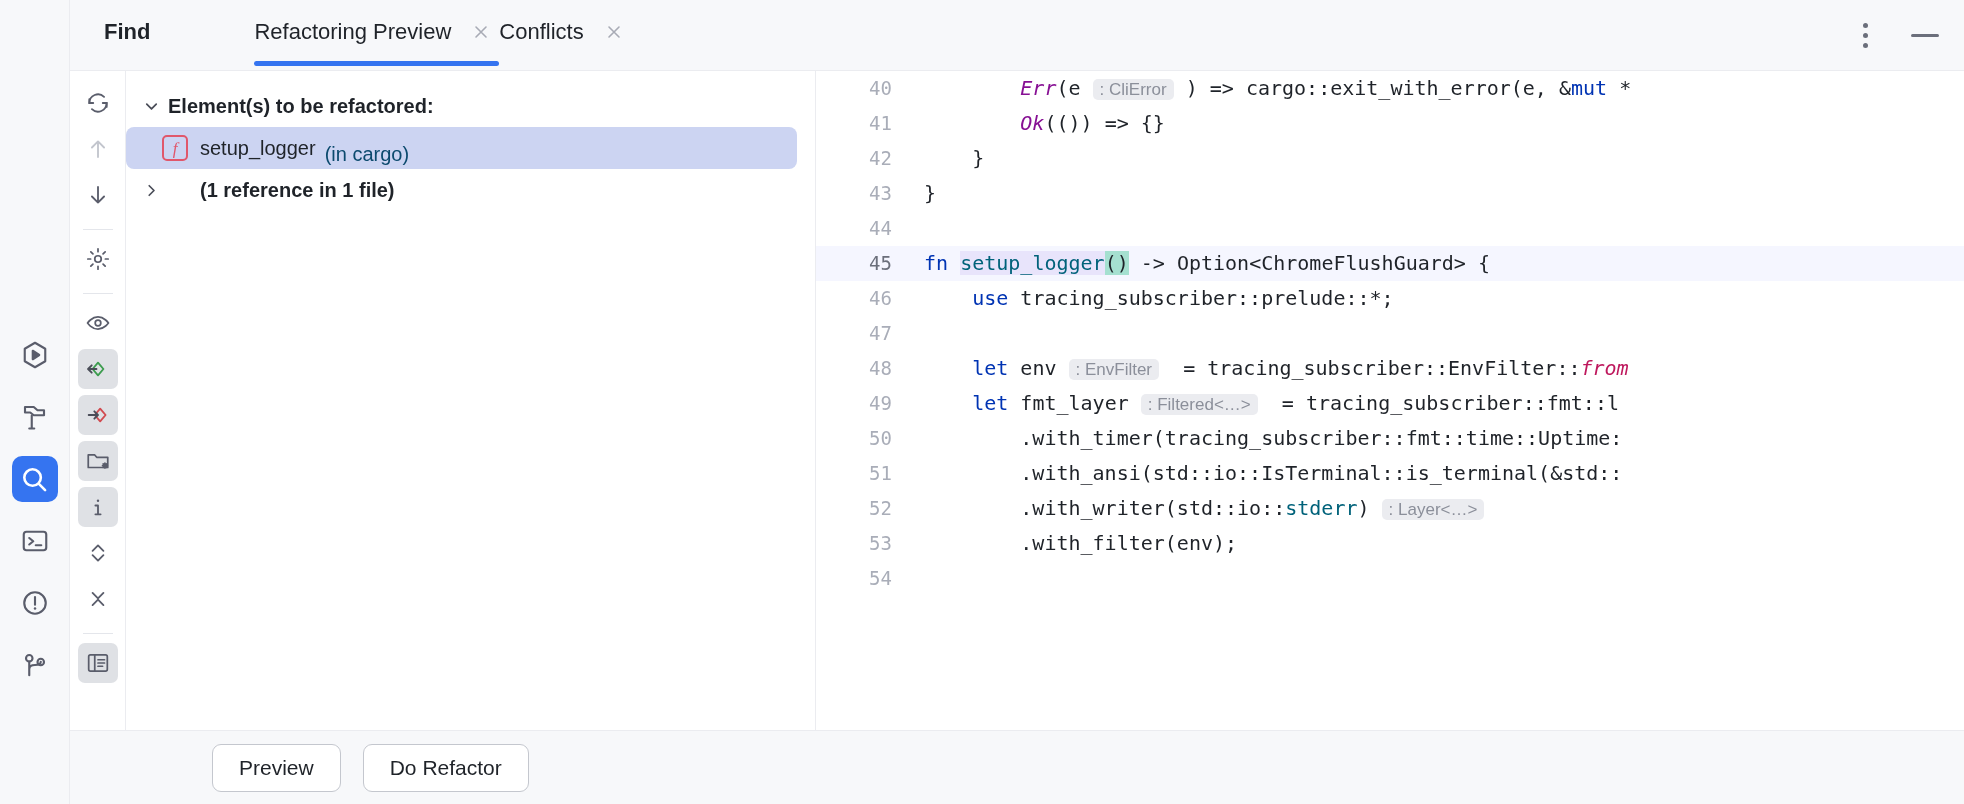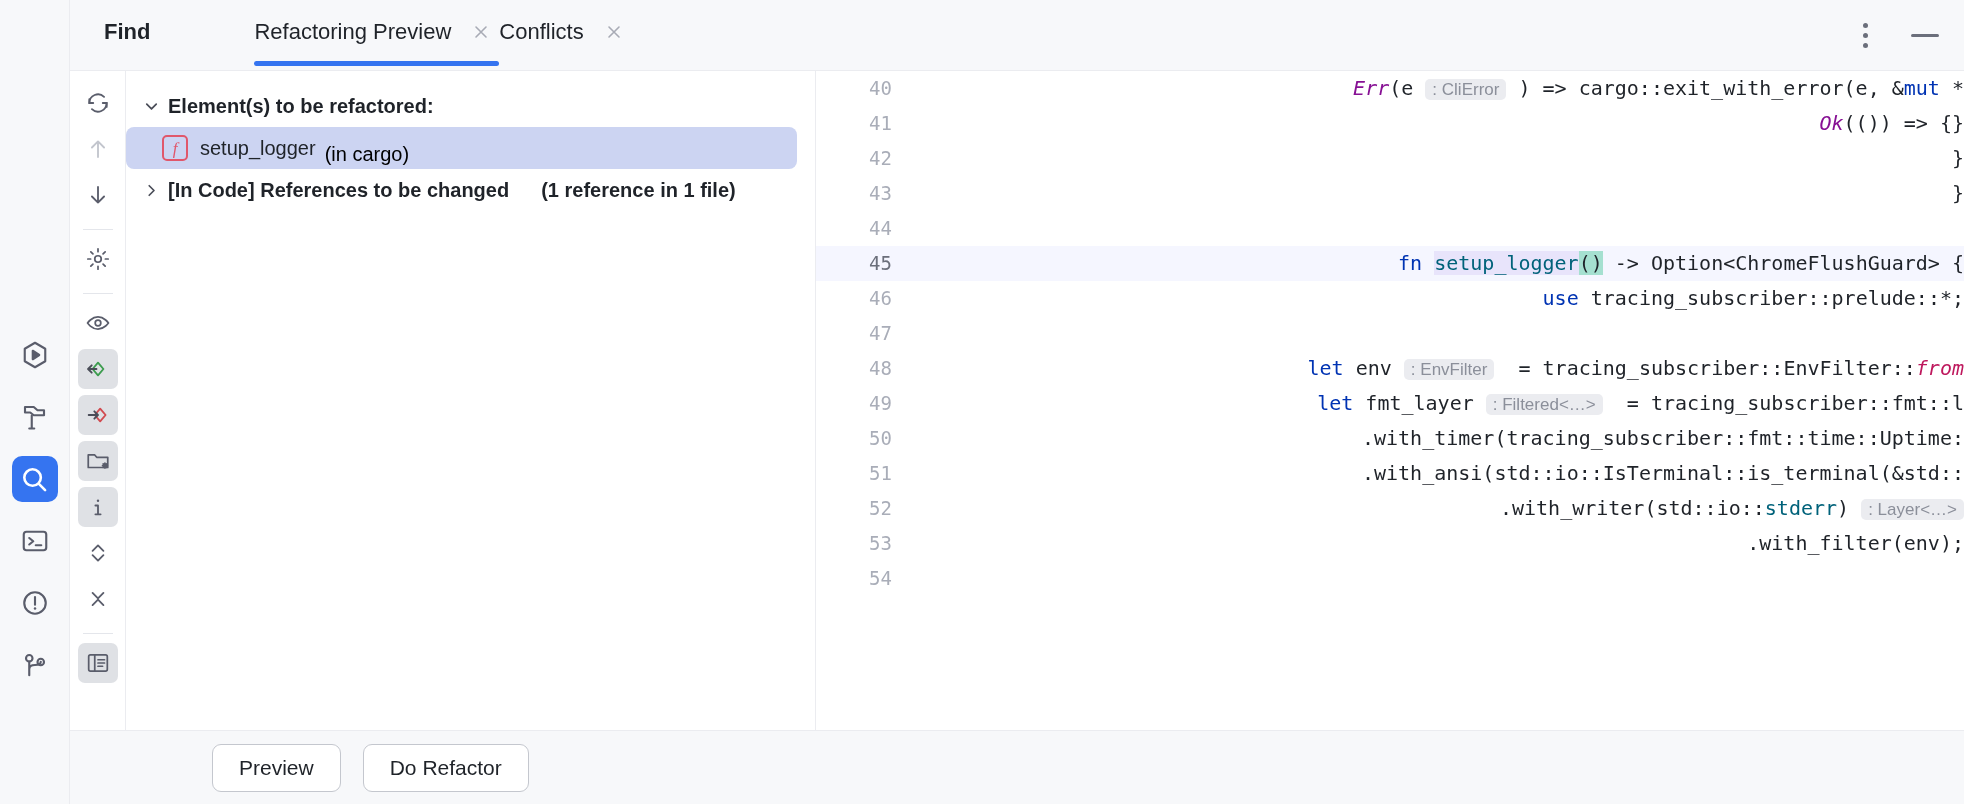--- a/index.html
+++ b/index.html
@@ -88,21 +88,21 @@
   }
   .tree-rows { flex:1; }
   .trow { display:flex; align-items:center; height:42px; padding-left:8px; cursor:pointer; }
   .trow.sel { background:#ccd4f2; border-radius:8px; margin-right:18px; }
   .twist {
     width:34px; flex:0 0 34px; display:flex; align-items:center; justify-content:center;
     color:#4a4d58; cursor:pointer;
   }
   .tlabel { font-size:20px; font-weight:700; color:#1f2329; white-space:nowrap; }
   .tlabel.norm { font-weight:400; }
-  .tmuted { color:#000000; font-weight:400;margin-top:12px; }
+  .tmuted { color:#0c4a6e; font-weight:400;margin-top:12px; }
   .ficon {
     width:26px; height:26px; flex:0 0 26px; margin-right:12px; margin-left:28px;
     border:2px solid #e0576b; border-radius:5px; color:#e0576b;
     font-family:"Liberation Serif", serif; font-style:italic; font-size:17px;
     display:flex; align-items:center; justify-content:center; line-height:1;
   }
 
   
   .editpane { flex:1; min-width:0; background:#ffffff; position:relative; overflow:hidden; }
   .codearea {
@@ -111,21 +111,21 @@
   }
   .cline { display:flex; height:35px; align-items:center; }
   .cline.hl { background:#f5f6ff; }
   .gutter {
     width:98px; flex:0 0 98px; text-align:right; padding-right:22px;
     color:#a9adb8; font-size:19px; user-select:none;
     font-family:"DejaVu Sans Mono","Liberation Mono",monospace;
   }
   .cline.hl .gutter { color:#6b6f7b; }
   .fold { width:4px; flex:0 0 4px; }
-  .ctext { flex:1; min-width:0; padding-left:6px; overflow:hidden;text-align:right; }
+  .ctext { flex:1; min-width:0; padding-left:6px; overflow:hidden; }
 
   .k-kw   { color:#0033b3; }
   .k-fn   { color:#00627a; }
   .k-en   { color:#871094; font-style:italic; }
   .k-meth { color:#be185d; font-style:italic; }
   .k-id   { color:#1f2329; }
   .hint {
     background:#ebecf0; color:#8b8f9a; border-radius:5px;
     padding:1px 7px; font-size:17px; font-family:"Liberation Sans",sans-serif;
   }
@@ -330,21 +330,20 @@
             <span class="tlabel norm">setup_logger</span>
             <span class="tlabel norm tmuted" style="margin-left:9px">(in cargo)</span>
           </div>
 
           <div class="trow">
             <span class="twist">
               <svg width="19" height="19" viewBox="0 0 20 20" fill="none" stroke="currentColor" stroke-width="1.8" stroke-linecap="round" stroke-linejoin="round">
                 <path d="m7.6 5 5 5-5 5"></path>
               </svg>
             </span>
-            <span class="tlabel">[In Code] References to be changed</span>
             <span class="tlabel" style="margin-left:32px">(1 reference in 1 file)</span>
           </div>
 
         </div>
       </div>
 
       <div class="editpane">
         <div class="codearea" id="code-lines"><div class="cline"><div class="gutter">40</div><div class="fold"></div><div class="ctext"><span class="k-id">        </span><span class="k-en">Err</span><span class="k-id">(e </span><span class="hint">: CliError</span><span class="k-id"> ) =&gt; cargo::exit_with_error(e, &amp;</span><span class="k-kw">mut</span><span class="k-id"> *</span></div></div><div class="cline"><div class="gutter">41</div><div class="fold" style="background: rgb(216, 218, 224);"></div><div class="ctext"><span class="k-id">        </span><span class="k-en">Ok</span><span class="k-id">(()) =&gt; {}</span></div></div><div class="cline"><div class="gutter">42</div><div class="fold"></div><div class="ctext"><span class="k-id">    }</span></div></div><div class="cline"><div class="gutter">43</div><div class="fold"></div><div class="ctext"><span class="k-id">}</span></div></div><div class="cline"><div class="gutter">44</div><div class="fold"></div><div class="ctext"></div></div><div class="cline hl"><div class="gutter">45</div><div class="fold"></div><div class="ctext"><span class="k-kw">fn</span><span class="k-id"> </span><span class="k-fn usage-w">setup_logger</span><span class="k-id usage-g">()</span><span class="k-id"> -&gt; Option&lt;ChromeFlushGuard&gt; {</span></div></div><div class="cline"><div class="gutter">46</div><div class="fold" style="background: rgb(216, 218, 224);"></div><div class="ctext"><span class="k-id">    </span><span class="k-kw">use</span><span class="k-id"> tracing_subscriber::prelude::*;</span></div></div><div class="cline"><div class="gutter">47</div><div class="fold" style="background: rgb(216, 218, 224);"></div><div class="ctext"></div></div><div class="cline"><div class="gutter">48</div><div class="fold" style="background: rgb(216, 218, 224);"></div><div class="ctext"><span class="k-id">    </span><span class="k-kw">let</span><span class="k-id"> env </span><span class="hint">: EnvFilter</span><span class="k-id">  = tracing_subscriber::EnvFilter::</span><span class="k-meth">from</span></div></div><div class="cline"><div class="gutter">49</div><div class="fold" style="background: rgb(216, 218, 224);"></div><div class="ctext"><span class="k-id">    </span><span class="k-kw">let</span><span class="k-id"> fmt_layer </span><span class="hint">: Filtered&lt;…&gt;</span><span class="k-id">  = tracing_subscriber::fmt::l</span></div></div><div class="cline"><div class="gutter">50</div><div class="fold" style="background: rgb(216, 218, 224);"></div><div class="ctext"><span class="k-id">        .with_timer(tracing_subscriber::fmt::time::Uptime:</span></div></div><div class="cline"><div class="gutter">51</div><div class="fold" style="background: rgb(216, 218, 224);"></div><div class="ctext"><span class="k-id">        .with_ansi(std::io::IsTerminal::is_terminal(&amp;std::</span></div></div><div class="cline"><div class="gutter">52</div><div class="fold" style="background: rgb(216, 218, 224);"></div><div class="ctext"><span class="k-id">        .with_writer(std::io::</span><span class="k-fn">stderr</span><span class="k-id">) </span><span class="hint">: Layer&lt;…&gt;</span></div></div><div class="cline"><div class="gutter">53</div><div class="fold" style="background: rgb(216, 218, 224);"></div><div class="ctext"><span class="k-id">        .with_filter(env);</span></div></div><div class="cline"><div class="gutter">54</div><div class="fold"></div><div class="ctext"></div></div></div>
       </div>
 

